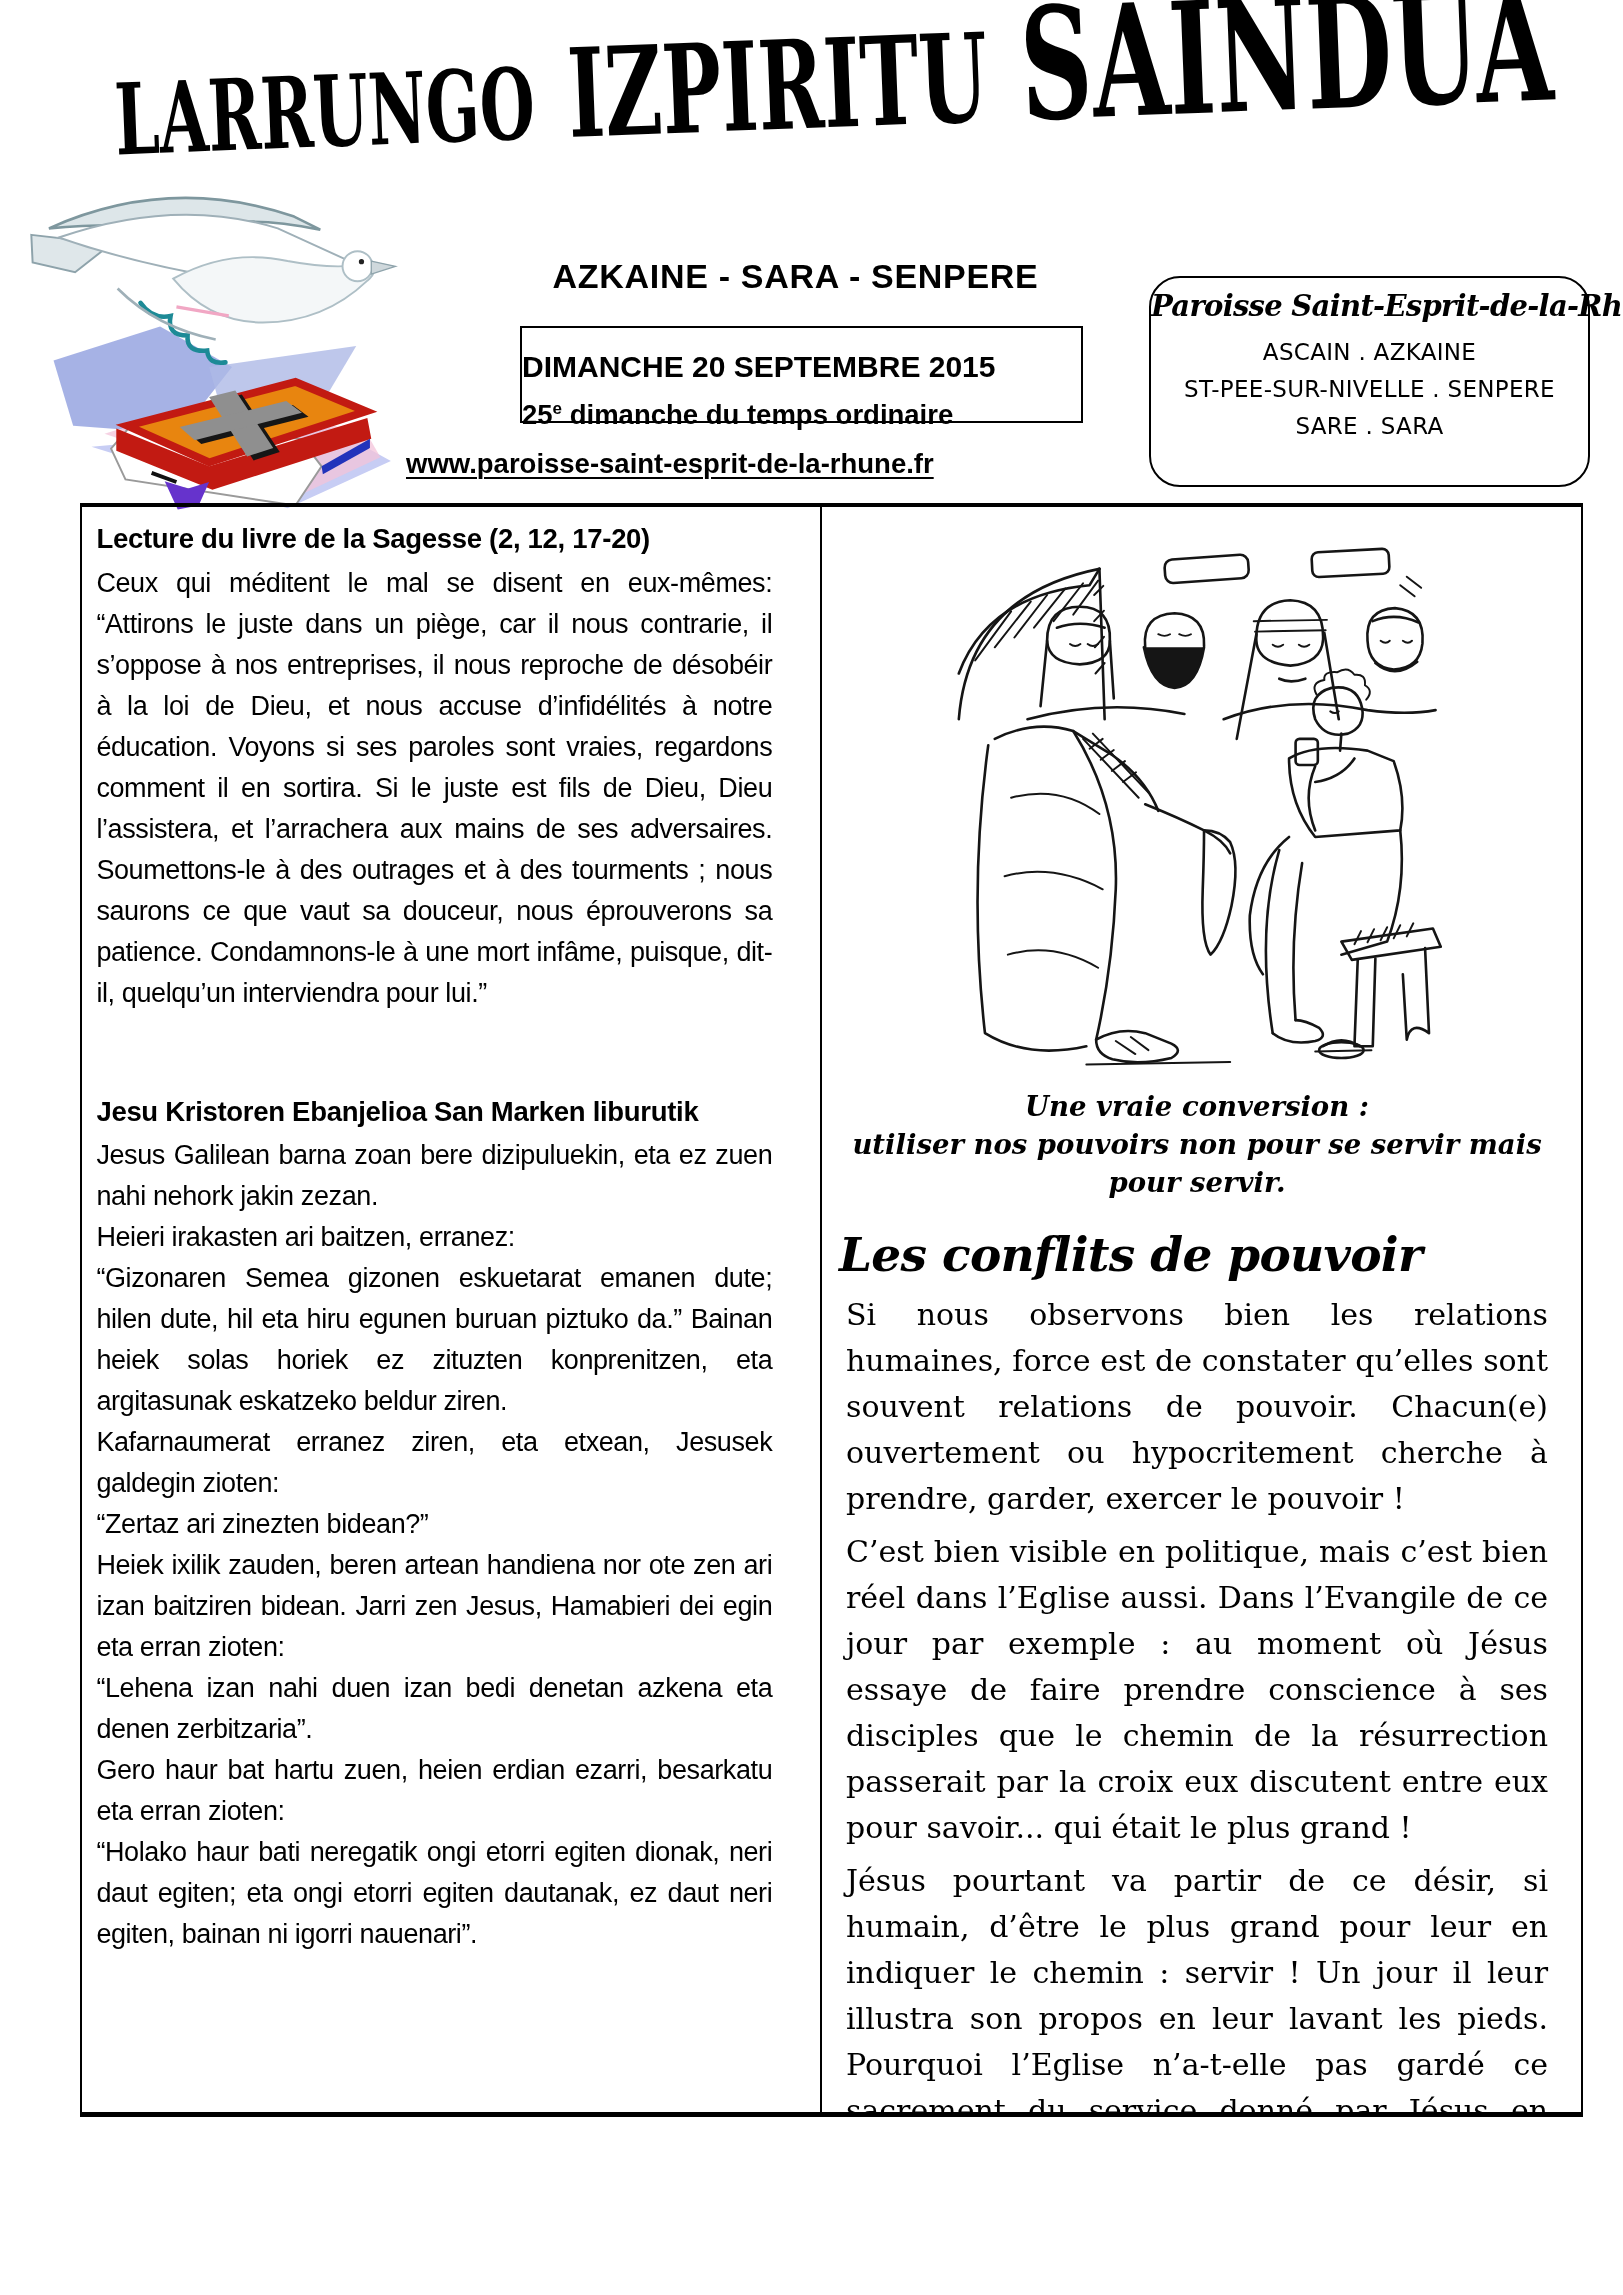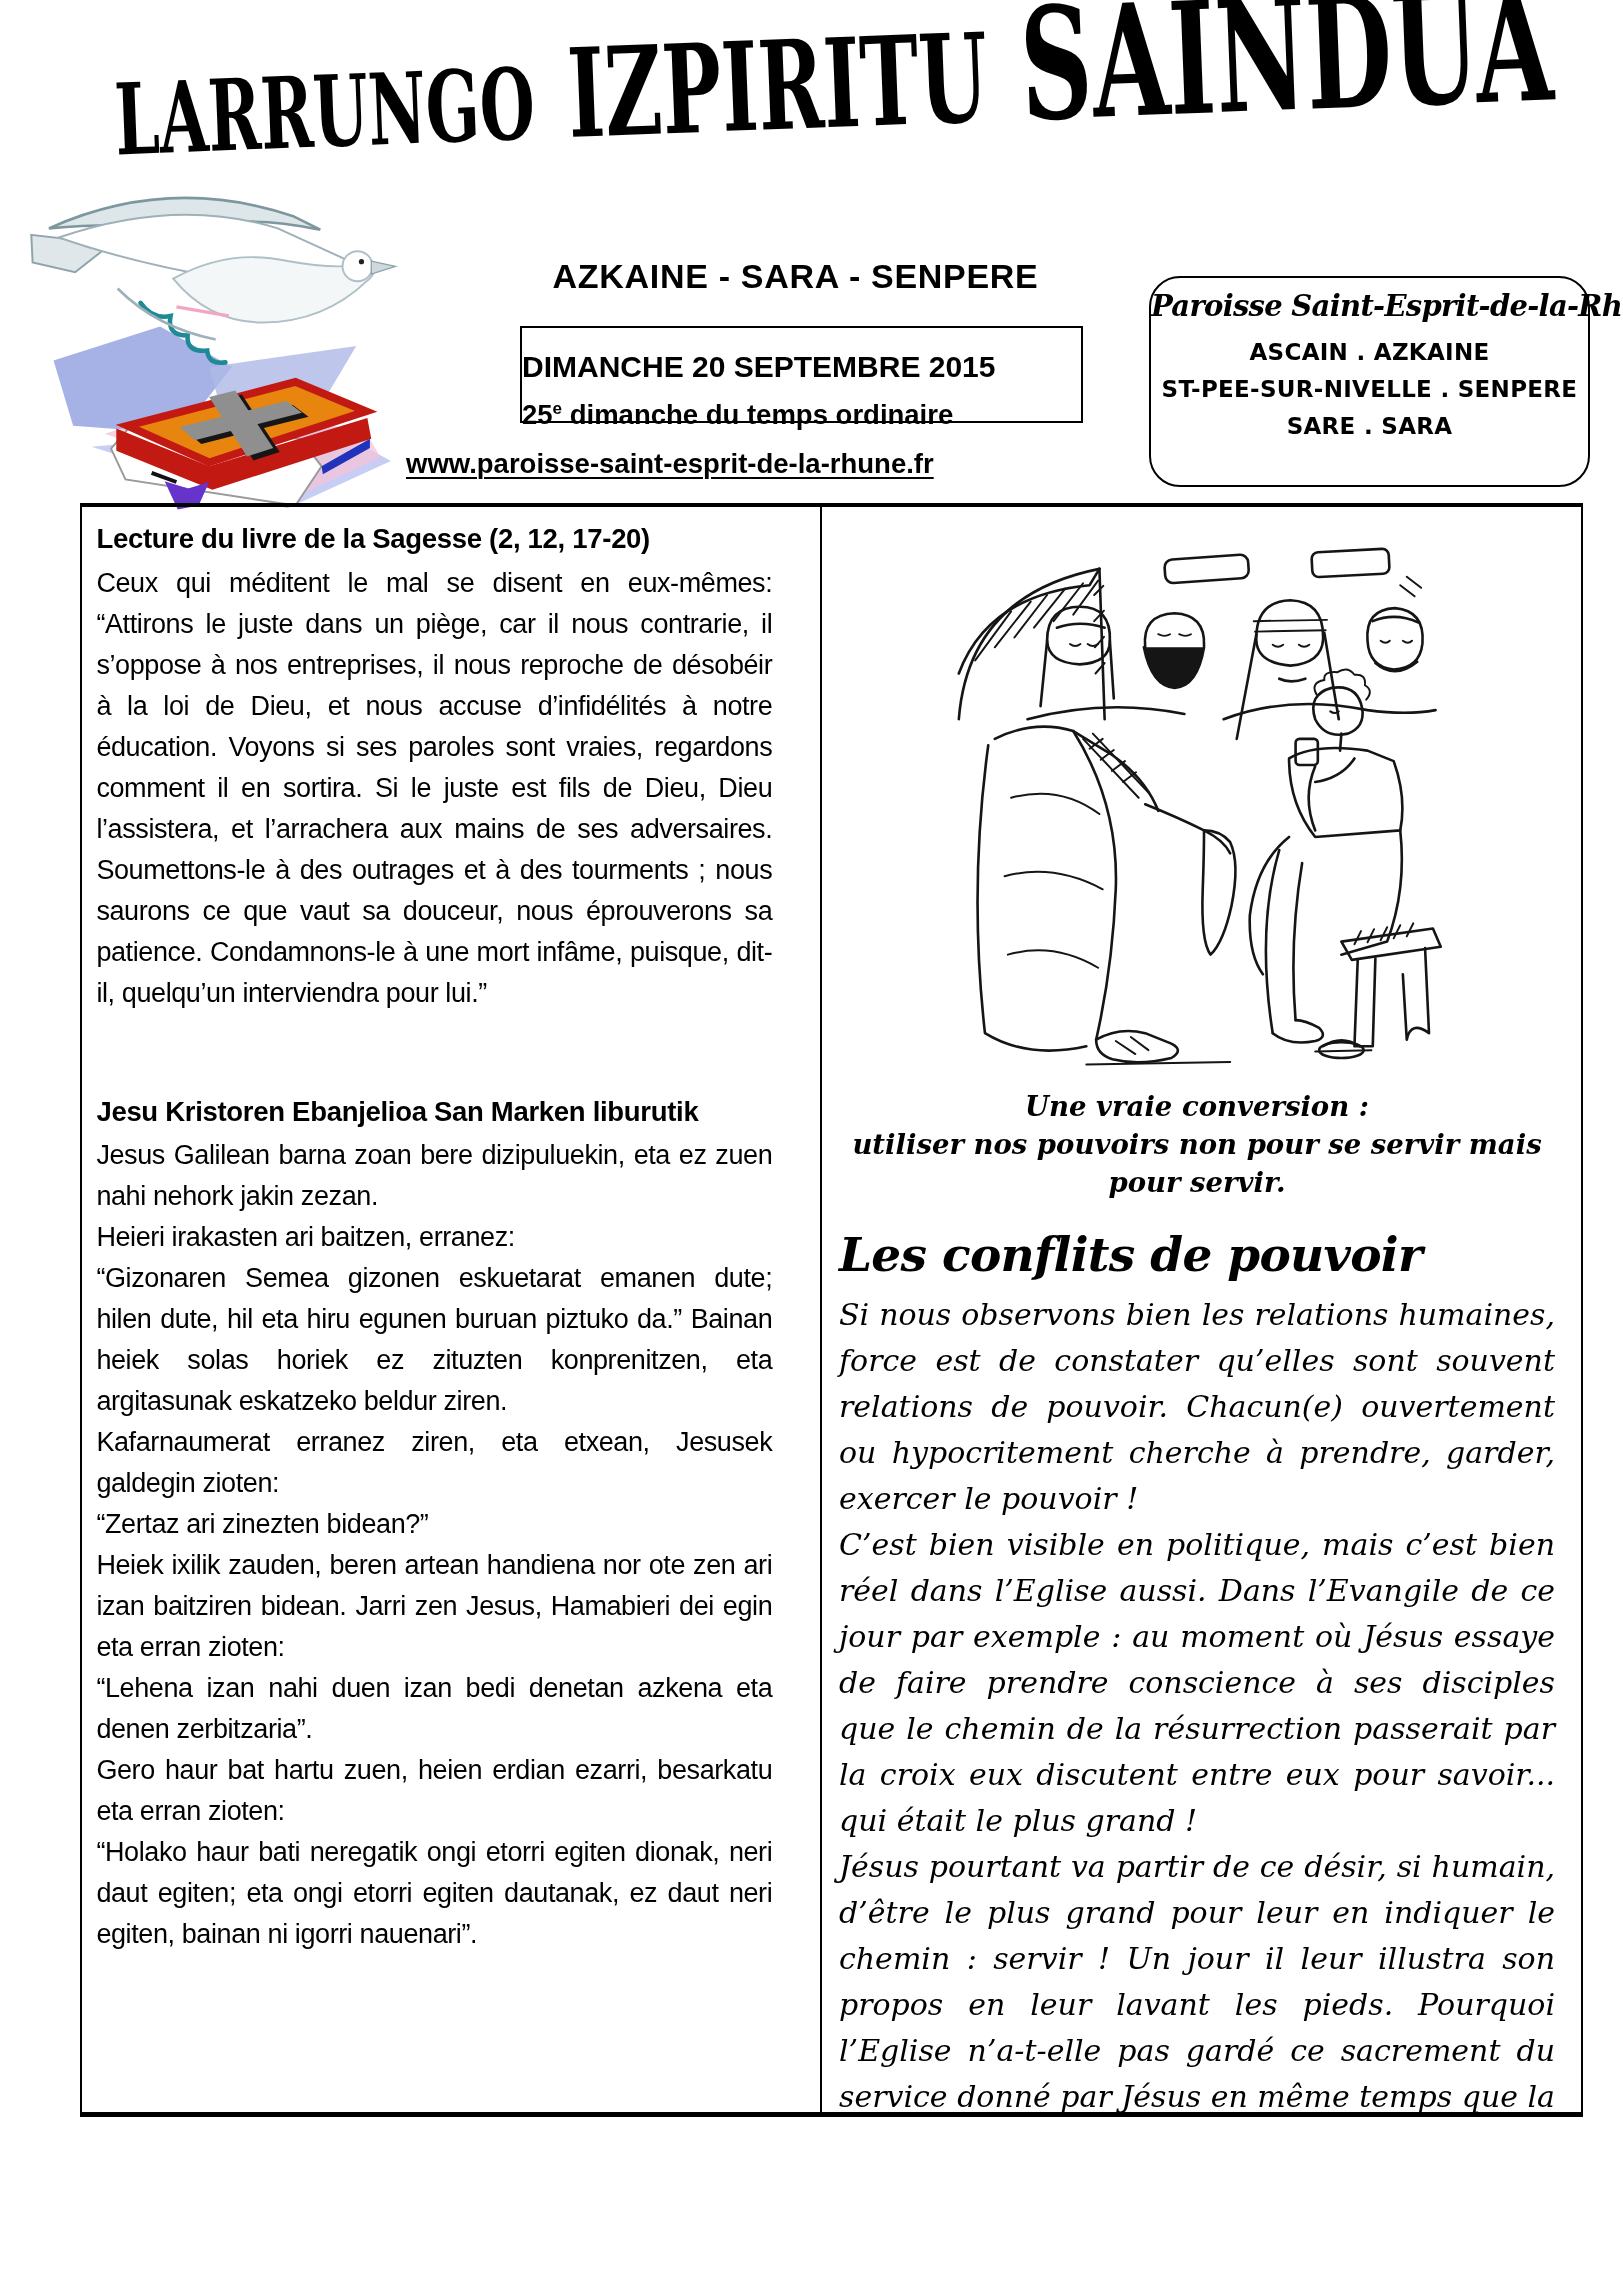--- a/index.html
+++ b/index.html
@@ -34,21 +34,21 @@
   .paroisse-box{
     position:absolute;left:1149px;top:276px;width:441px;height:211px;
     border:2.6px solid #000;border-radius:31px;box-sizing:border-box;
     text-align:center;padding-top:10.5px;
   }
   .paroisse-title{
     font-family:"DejaVu Serif",serif;font-style:italic;font-weight:bold;
     font-size:29px;letter-spacing:-0.7px;margin:0 0 11.8px;white-space:nowrap;
   }
   .paroisse-line{
-    font-family:"DejaVu Sans",sans-serif;font-weight:bold;font-size:23px;
+    font-family:"DejaVu Sans",sans-serif;font-weight:normal;font-size:23px;
     line-height:37px;letter-spacing:0.3px;
   }
   
   .main-box{
     position:absolute;left:80px;top:503px;width:1503px;height:1614px;
     box-sizing:border-box;border-top:4.6px solid #000;border-bottom:5.2px solid #000;
     border-left:2px solid #000;border-right:2px solid #000;display:flex;gap:32px;
   }
   .cell{box-sizing:border-box;overflow:hidden;}
   .cell.left{width:706px;padding:10.5px 15.7px 0 14.4px;}
@@ -64,22 +64,22 @@
   .caption{
     text-align:center;margin-top:7.9px;
     font-family:"DejaVu Serif",serif;font-style:italic;font-weight:bold;
     font-size:27.5px;line-height:38px;
   }
   .script-title{
     font-family:"DejaVu Serif",serif;font-style:italic;font-weight:bold;
     font-size:47px;letter-spacing:-0.7px;margin:26px 0 10.5px;
   }
   .script-par{
-    font-family:"DejaVu Serif",serif;font-style:italic;
-    font-size:30px;line-height:46px;text-align:justify;margin:0;
+    font-family:"DejaVu Serif",serif;
+    font-size:30px;line-height:46px;text-align:justify;margin:7px;
   }
 </style>
 </head>
 <body>
 
 <div class="page">
 
   <div class="masthead">
     <span class="tw1">LARRUNGO</span>
     <span class="tw2">IZPIRITU</span>

